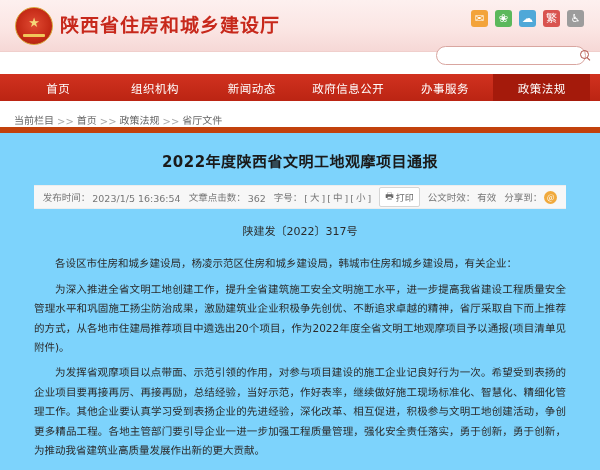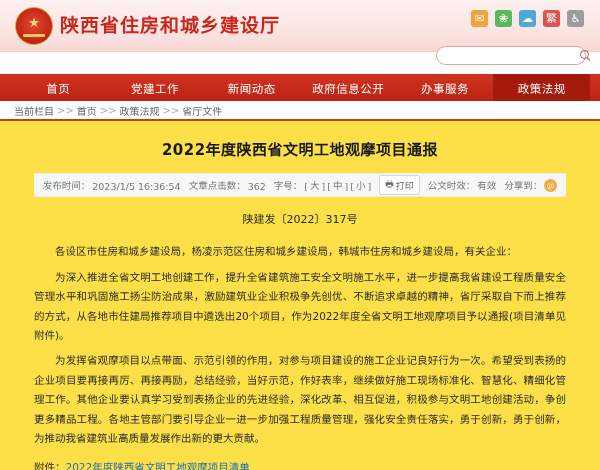--- a/index.html
+++ b/index.html
@@ -162,38 +162,38 @@
     letter-spacing: .5px;
     cursor: pointer;
     white-space: nowrap;
   }
   .nav-item.active {
     background: #a41a0b;
   }
 
   
   .breadcrumb {
-    height: 20px;
-    display: flex;
-    align-items: center;
+    height: 32px;
+    display: flex;
+    align-items: flex-end;
     padding: 0 14px;
     font-size: 10px;
     color: #666;
     background: #fff;
-    border-bottom: 2px solid #c2410c;
+    border-bottom: 6px solid #c2410c;
     font-family: "DejaVu Sans", sans-serif;
   }
   .breadcrumb .sep { margin: 0 3px; color: #aaa; }
   .breadcrumb a { color: #666; text-decoration: none; }
 
   
   .article-wrap {
     flex: 1;
     padding: 0 34px;
-    background: #fde047;
+    background: #7dd3fc;
     overflow: hidden;
     position: relative;
   }
   .doc-title {
     text-align: center;
     font-family: "DejaVu Sans", sans-serif;
     font-size: 15px;
     font-weight: bold;
     color: #1a1a1a;
     margin: 17px 0 14px;
@@ -285,21 +285,21 @@
 
   <div class="searchrow">
     <div class="searchbox">
       <input type="text" placeholder="" style="">
       <span class="search-icon"></span>
     </div>
   </div>
 
   <div class="nav">
     <div class="nav-item">首页</div>
-    <div class="nav-item">党建工作</div>
+    <div class="nav-item">组织机构</div>
     <div class="nav-item">新闻动态</div>
     <div class="nav-item">政府信息公开</div>
     <div class="nav-item">办事服务</div>
     <div class="nav-item active">政策法规</div>
   </div>
 
   <div class="breadcrumb">
     <span>当前栏目</span>
     <span class="sep">&gt;&gt;</span>
     <a href="#">首页</a>

